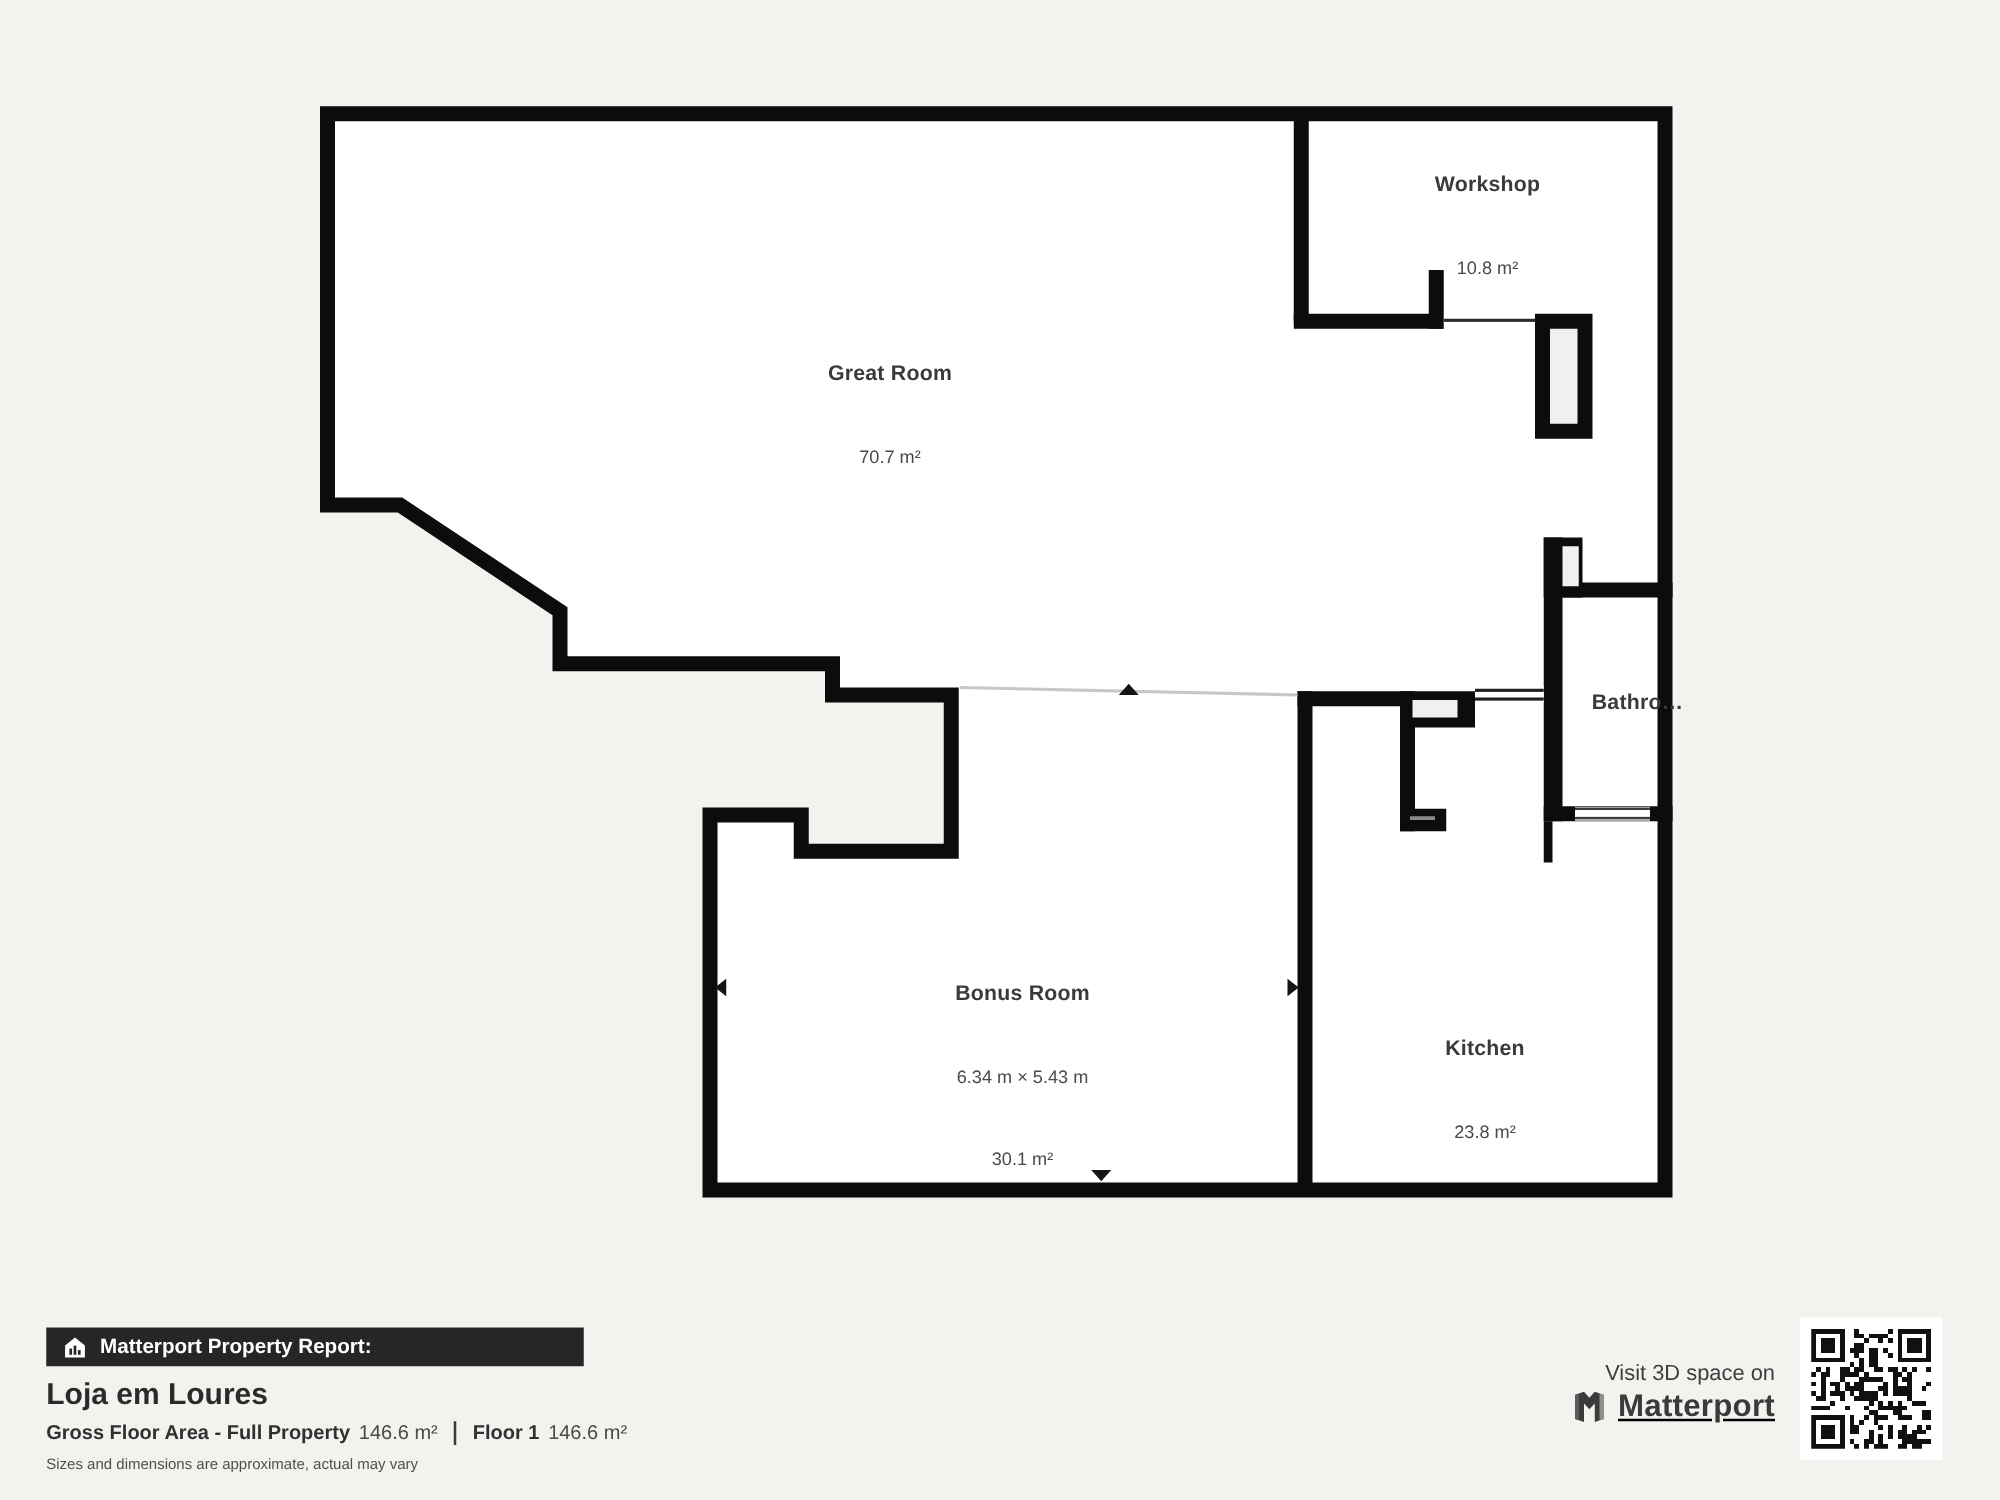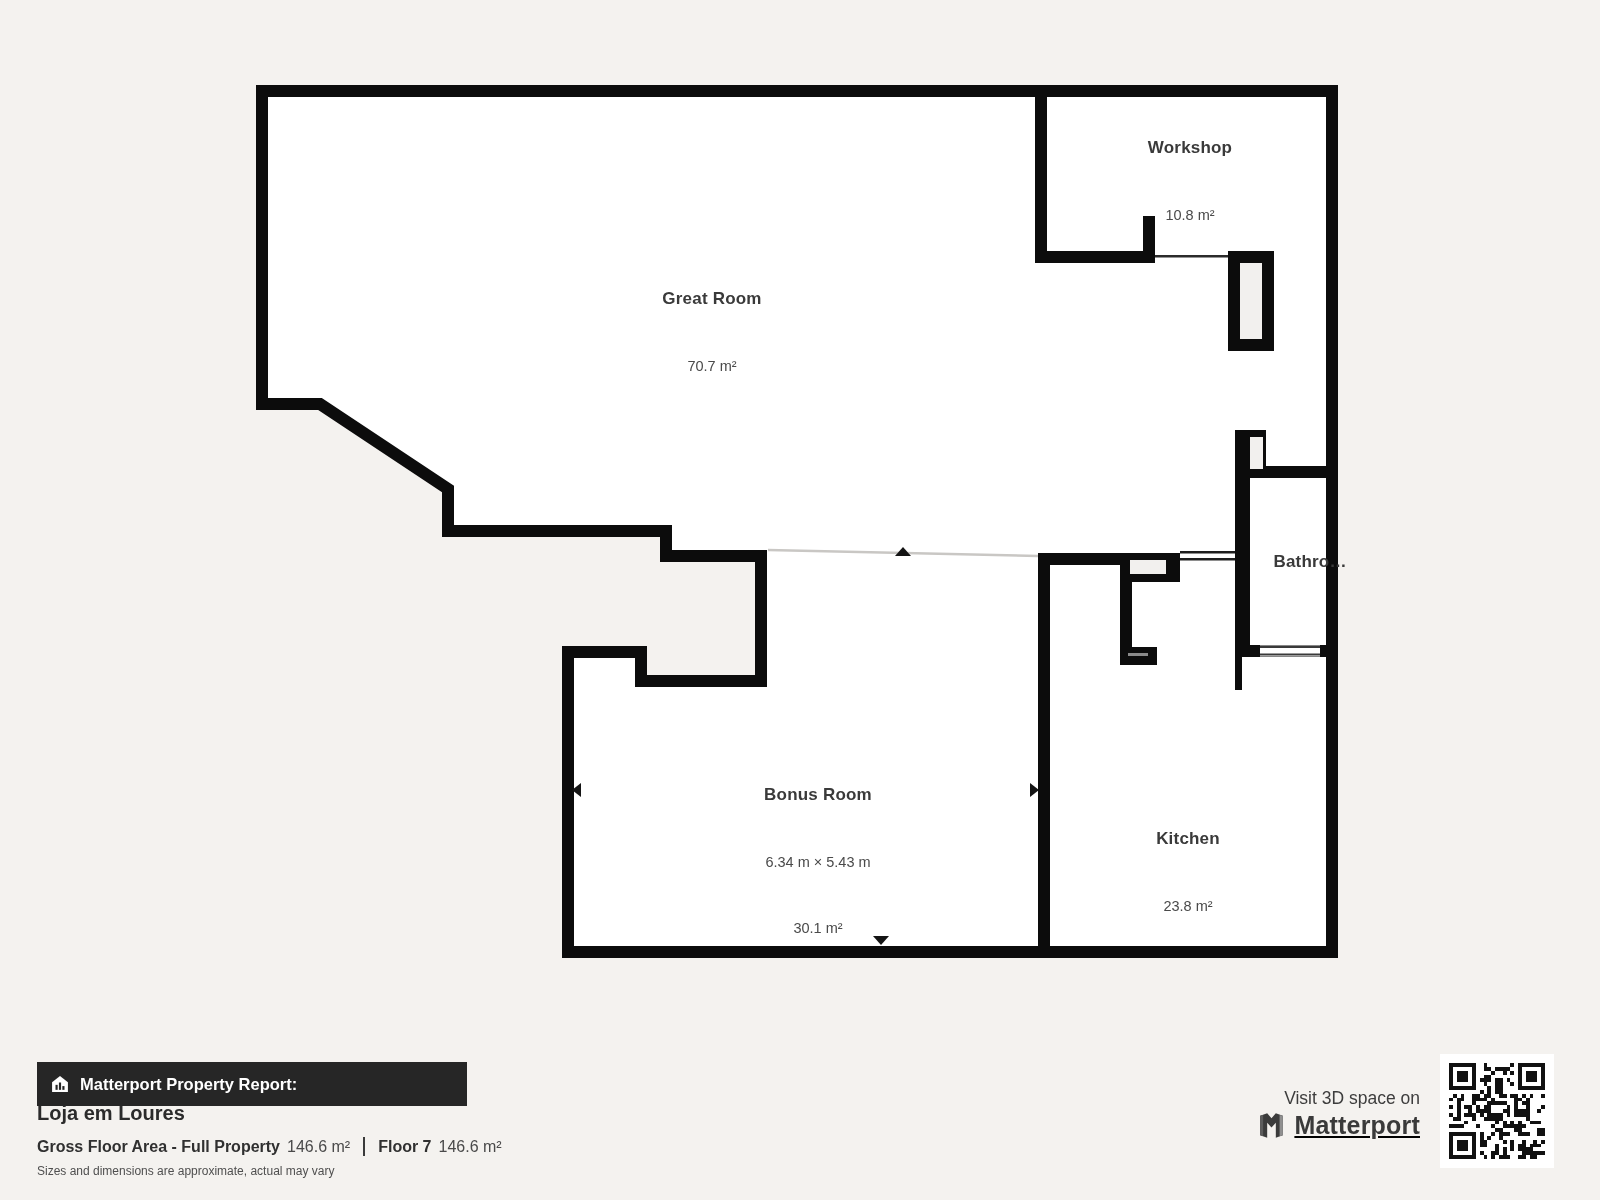--- a/index.html
+++ b/index.html
@@ -7,25 +7,25 @@
   body{
     width:1600px;height:1200px;position:relative;overflow:hidden;
     background:#f4f2ef;
     font-family:"Liberation Sans","DejaVu Sans",sans-serif;
   }
   #plan-svg{position:absolute;left:0;top:0;}
   .room-label{position:absolute;transform:translateX(-50%);text-align:center;white-space:nowrap;}
   .room-title{font-weight:bold;font-size:17px;line-height:21px;color:#3a3a3a;letter-spacing:.2px;}
   .room-sub{font-size:14.5px;line-height:18px;color:#4a4a4a;margin-top:48px;}
   .badge-bar{
-    position:absolute;left:37px;top:1062px;width:430px;height:44px;
+    position:absolute;left:37px;top:1062px;width:430px;height:31px;
     background:#262626;display:flex;align-items:center;gap:10px;padding-left:13px;box-sizing:border-box;
   }
   .badge-bar .badge-text{color:#ffffff;font-weight:bold;font-size:16.5px;}
-  .property-name{position:absolute;left:37px;top:1102px;font-size:20px;font-weight:bold;color:#2b2b2b;}
+  .property-name{position:absolute;left:37px;top:1102px;font-size:24px;font-weight:bold;color:#2b2b2b;}
   .meta-line{position:absolute;left:37px;top:1137px;font-size:16px;color:#4a4a4a;display:flex;align-items:center;}
   .meta-line .lbl{font-weight:bold;color:#303030;margin-right:7px;}
   .meta-divider{display:inline-block;width:2px;height:19px;background:#3a3a3a;margin:0 13px;}
   .disclaimer{position:absolute;left:37px;top:1164px;font-size:12px;color:#4f4f4f;}
   .visit-text{position:absolute;right:180px;top:1088px;font-size:17.5px;color:#3d3d3d;}
   .brand-row{position:absolute;right:180px;top:1111px;display:flex;align-items:center;gap:9px;text-decoration:underline;}
   .brand-word{font-size:25px;font-weight:bold;color:#3a3a3a;letter-spacing:.2px;}
   .qr-wrap{position:absolute;left:1440px;top:1054px;width:114px;height:114px;background:#ffffff;}
   .qr-wrap svg{position:absolute;left:9px;top:9px;}
 </style>
@@ -115,21 +115,21 @@
   </span>
   <span class="badge-text">Matterport Property Report:</span>
 </div>
 
 <div class="property-name">Loja em Loures</div>
 
 <div class="meta-line">
   <span class="lbl">Gross Floor Area - Full Property</span>
   <span>146.6 m²</span>
   <span class="meta-divider"></span>
-  <span class="lbl">Floor 7</span>
+  <span class="lbl">Floor 1</span>
   <span>146.6 m²</span>
 </div>
 
 <div class="disclaimer">Sizes and dimensions are approximate, actual may vary</div>
 
 <div class="visit-text">Visit 3D space on</div>
 
 <div class="brand-row">
   <span style="display:inline-flex;">
     <svg width="27" height="27" viewBox="0 0 100 100">

